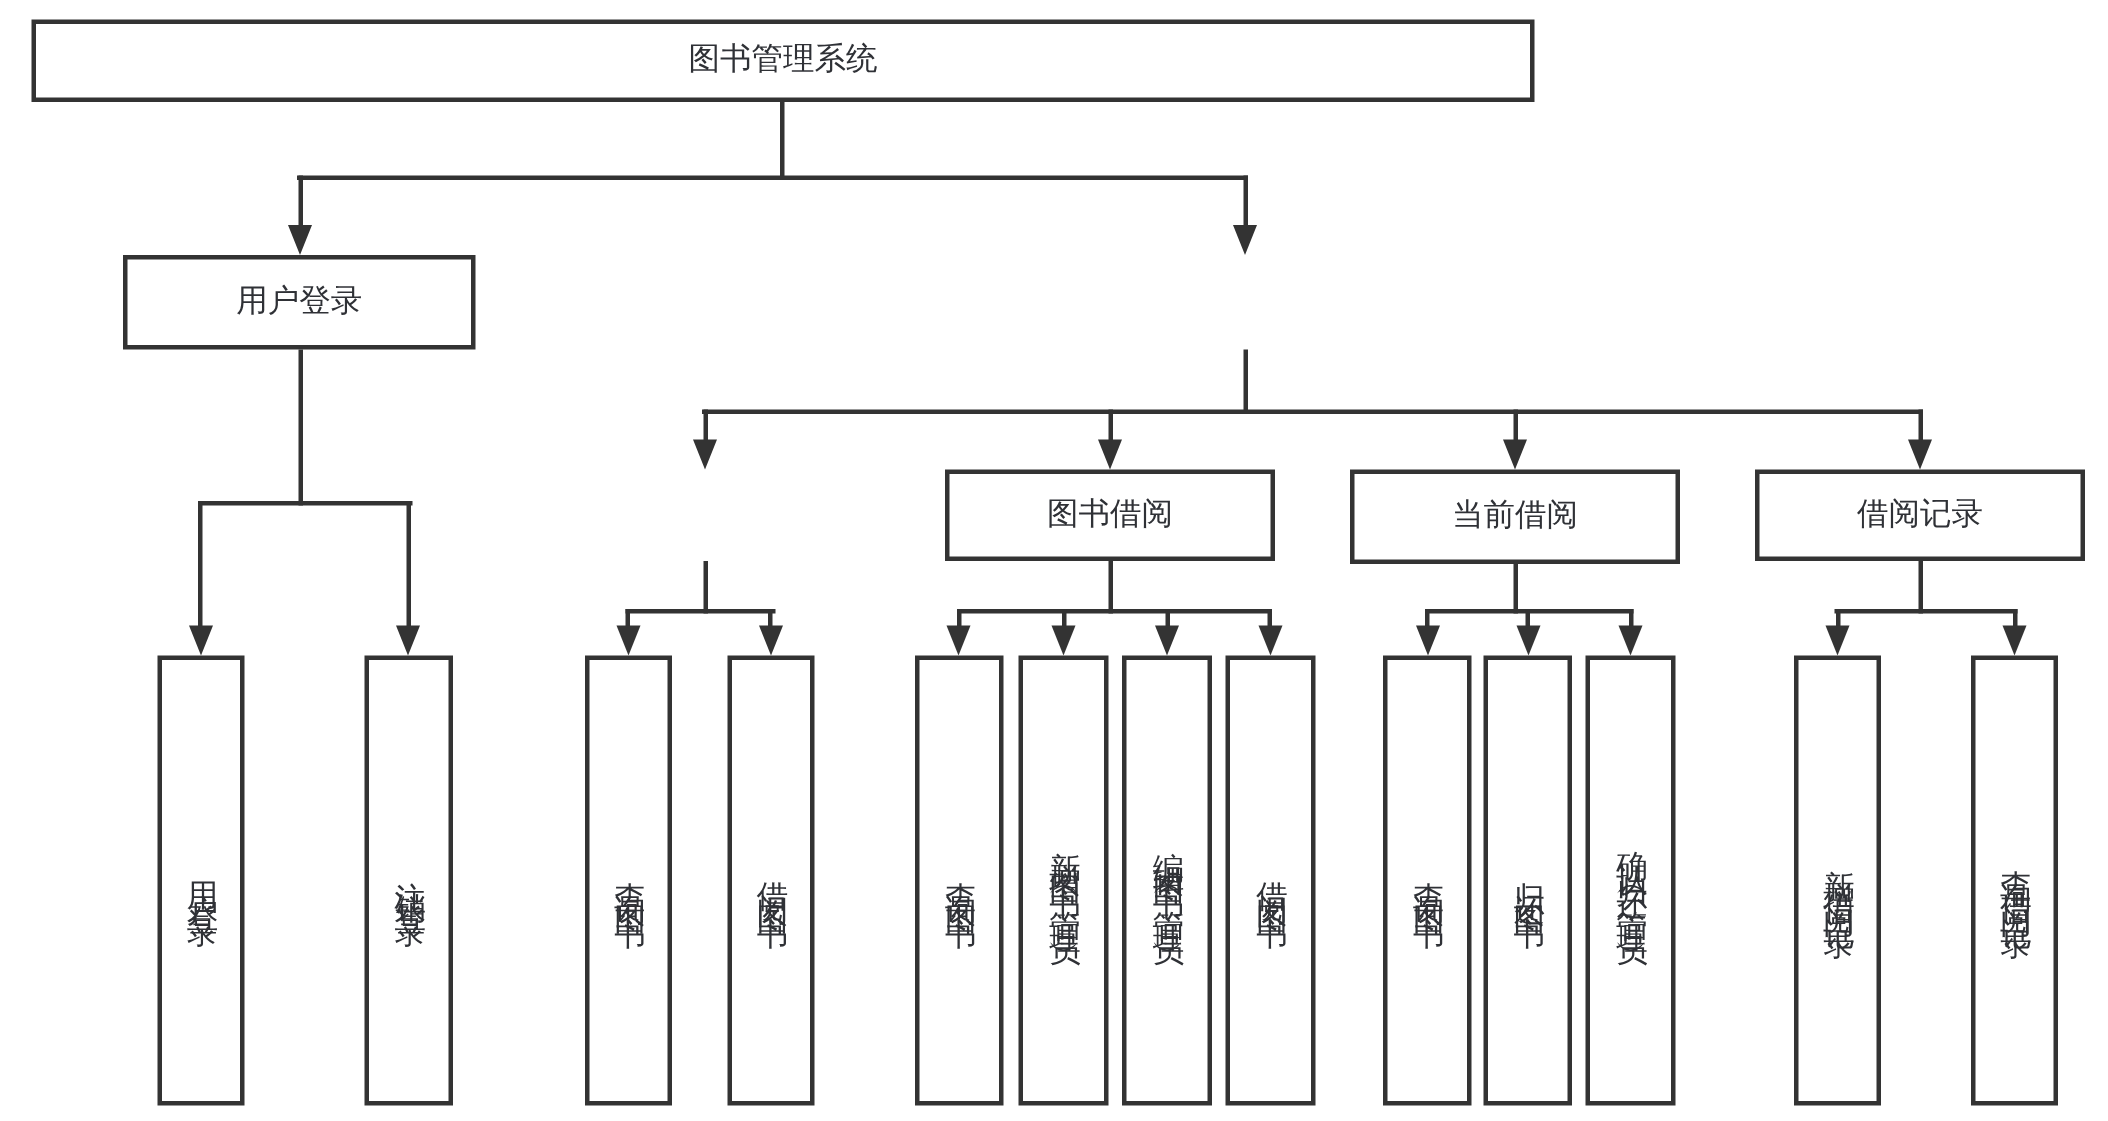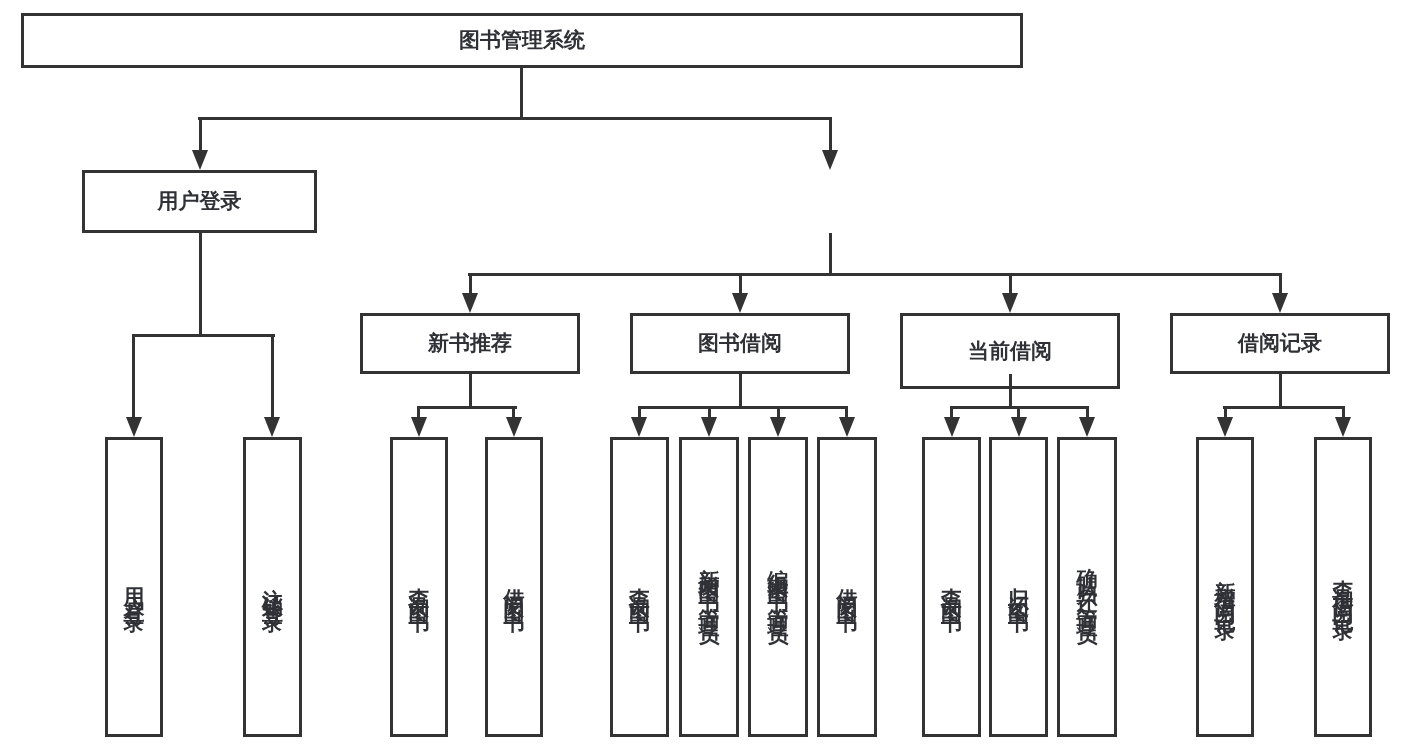--- a/index.html
+++ b/index.html
@@ -9,21 +9,20 @@
     --wm:#9b9b9b;
   }
   html,body{margin:0;padding:0;background:var(--bg);}
   #stage{
     position:relative;
     width:1405px;height:747px;
     background:var(--bg);
     font-family:"Liberation Sans","DejaVu Sans",sans-serif;
     color:var(--text);
     overflow:hidden;
-    font-weight:bold;
   }
   .node{
     position:absolute;
     box-sizing:border-box;
     border:3px solid var(--line);
     background:#fff;
     display:flex;
     align-items:center;
     justify-content:center;
     font-size:21px;
@@ -61,29 +60,26 @@
 
   <div class="node" style="left:21px;top:13px;width:1002px;height:55px">
     <span>图书管理系统</span>
   </div>
 
   <div class="node" style="left:82px;top:170px;width:235px;height:63px">
     <span>用户登录</span>
   </div>
 
 
-  <div class="node" style="left:360px;top:313px;width:220px;height:61px">
-    <span>新书推荐</span>
-  </div>
 
   <div class="node" style="left:630px;top:313px;width:220px;height:61px">
     <span>图书借阅</span>
   </div>
 
-  <div class="node" style="left:900px;top:313px;width:220px;height:76px">
+  <div class="node" style="left:900px;top:313px;width:220px;height:63px">
     <span>当前借阅</span>
   </div>
 
   <div class="node" style="left:1170px;top:313px;width:220px;height:61px">
     <span>借阅记录</span>
   </div>
 
   <div class="node v" style="left:105px;top:437px;width:58px;height:300px">
     <span>用户登录</span>
   </div>

